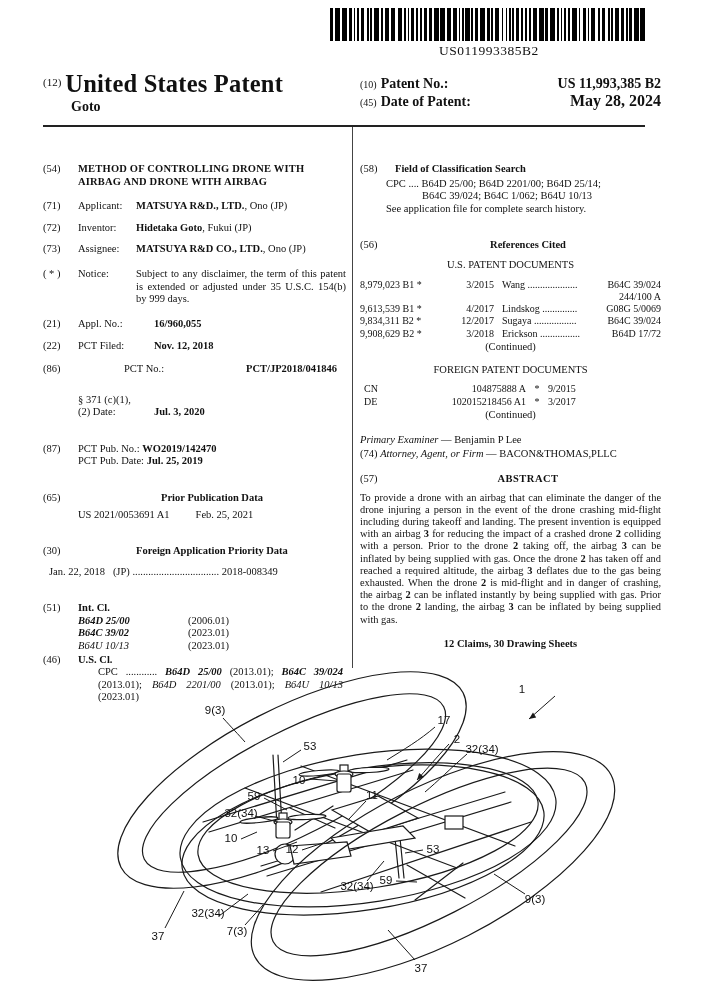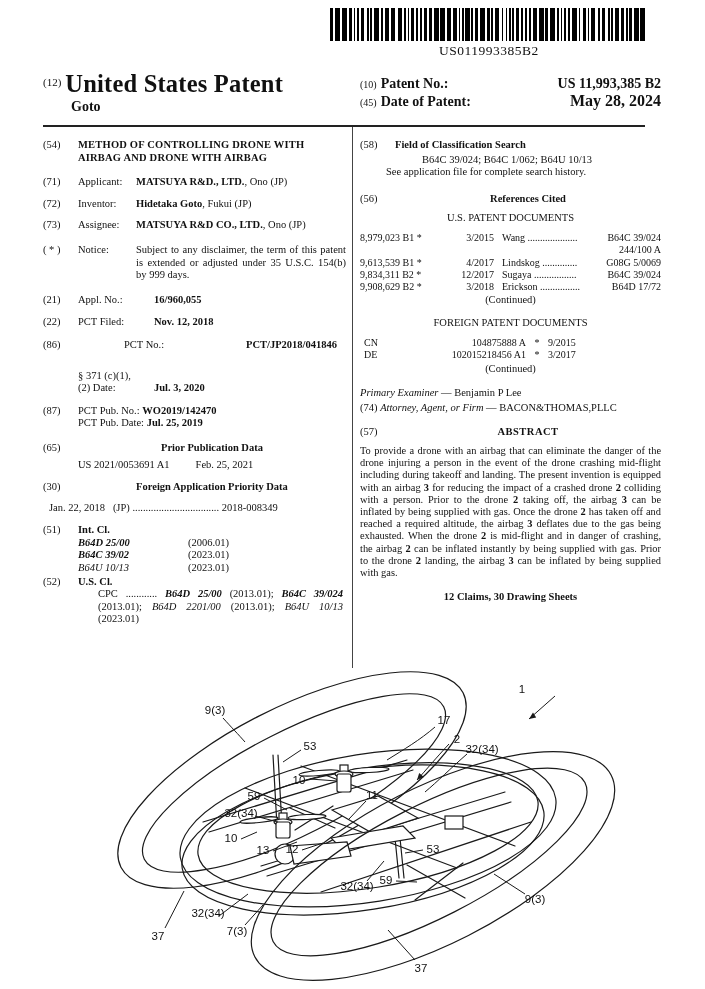--- a/index.html
+++ b/index.html
@@ -22,21 +22,21 @@
   .hdr-right .lab{font-size:14px;font-weight:bold;}
   .hdr-right .val1{font-size:14px;font-weight:bold;white-space:nowrap;}
   .hdr-right .val2{font-size:16px;font-weight:bold;white-space:nowrap;}
   .rule{position:absolute;left:43px;top:125px;width:602px;height:2px;background:#222;}
   .vdiv{position:absolute;left:352px;top:127px;width:1px;height:541px;background:#444;}
   
   .col{position:absolute;top:139px;font-size:10.5px;line-height:12.6px;}
   .col-l{left:43px;width:303px;}
   .col-r{left:360px;width:301px;}
   .gut{display:inline-block;}
-  .item{display:grid;grid-template-columns:35px 1fr;margin-bottom:9px;}
+  .item{display:grid;grid-template-columns:35px 1fr;margin-bottom:9px;margin-top:24px;}
   .item3{display:grid;grid-template-columns:35px 58px 1fr;margin-bottom:9px;}
   .itemkv{display:grid;grid-template-columns:35px 76px 1fr;margin-bottom:10px;}
   .b{font-weight:bold;}
   .i{font-style:italic;}
   .bi{font-weight:bold;font-style:italic;}
   .seg-r{font-style:normal;}
   .seg-i{font-style:italic;}
   .seg-bi{font-weight:bold;font-style:italic;}
   .center{text-align:center;}
   .head-c{font-weight:bold;text-align:center;}
@@ -262,33 +262,34 @@
   <div class="intcl-row">
     <span class="bi">B64C 39/02</span>
       <span>(2023.01)</span>
   </div>
   <div class="intcl-row">
     <span class="i">B64U 10/13</span>
       <span>(2023.01)</span>
   </div>
 
   <div class="item" style="margin-bottom:0;margin-top:1px;">
-    <span class="gut">(52)</span>
+    <span class="gut">(46)</span>
     <span class="b">U.S. Cl.</span>
   </div>
   <div class="uscl-body"><span class="seg-r">CPC ............ </span><span class="seg-bi">B64D 25/00</span><span class="seg-r"> (2013.01); </span><span class="seg-bi">B64C 39/024</span><span class="seg-r"> (2013.01); </span><span class="seg-i">B64D 2201/00</span><span class="seg-r"> (2013.01); </span><span class="seg-i">B64U 10/13</span><span class="seg-r"> (2023.01)</span></div>
 
 </div>
 
 <div class="col col-r">
 
   <div class="item" style="margin-bottom:2px;">
     <span class="gut">(58)</span>
     <span class="b">Field of Classification Search</span>
   </div>
+  <div class="cpc1">CPC .... B64D 25/00; B64D 2201/00; B64D 25/14;</div>
   <div class="cpc2">B64C 39/024; B64C 1/062; B64U 10/13</div>
   <div class="note58" style="margin-bottom:14px;">See application file for complete search history.</div>
 
   <div class="item" style="margin-bottom:7px;">
     <span class="gut">(56)</span>
     <span class="head-c">References Cited</span>
   </div>
   <div class="center refhead">U.S. PATENT DOCUMENTS</div>
 
   <div class="ustab">

